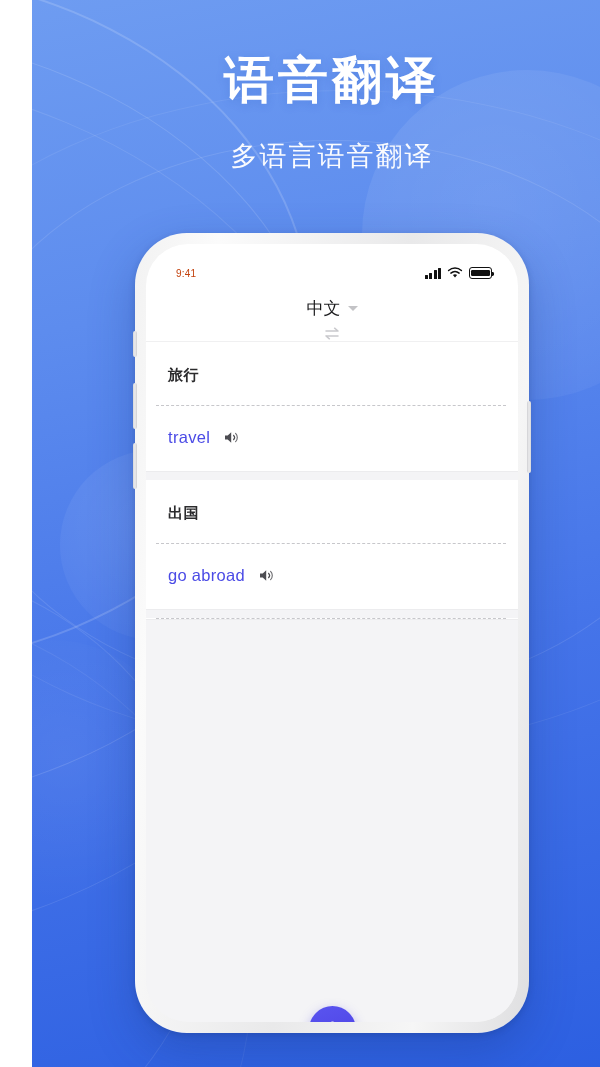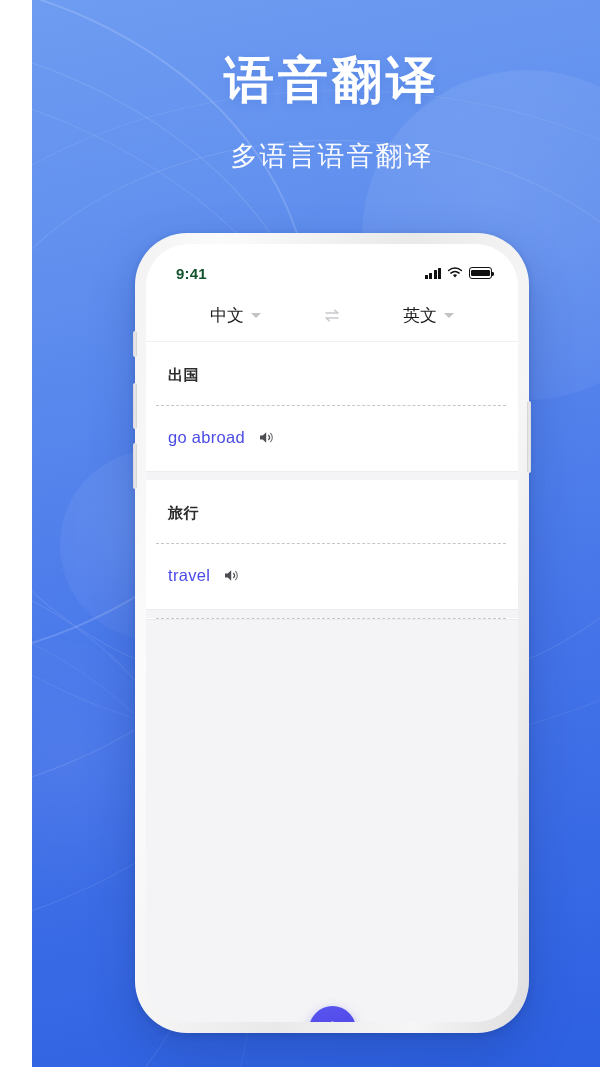--- a/index.html
+++ b/index.html
@@ -61,35 +61,35 @@
   .btn-volup  { left:-2px; top:150px; width:4px; height:46px; }
   .btn-voldn  { left:-2px; top:210px; width:4px; height:46px; }
   .btn-power  { right:-2px; top:168px; width:4px; height:72px;
                 background:linear-gradient(270deg,#d7d7d9,#ebebed,#cfcfd2); }
 
   
   .statusbar {
     height:46px; display:flex; align-items:center; justify-content:space-between;
     padding:12px 26px 0 30px; background:#fff;
   }
-  .clock { font-size:15px; font-weight:700; color:#14532d; letter-spacing:.2px; }
+  .clock { font-size:10px; font-weight:400; color:#c2410c; letter-spacing:.2px; }
   .status-icons { display:flex; align-items:center; gap:6px; }
   .sig { display:flex; align-items:flex-end; gap:1.5px; height:11px; }
   .sig i { display:block; width:3px; background:#111; border-radius:.5px; }
   .sig i:nth-child(1){ height:4px; } .sig i:nth-child(2){ height:6px; }
   .sig i:nth-child(3){ height:8.5px; } .sig i:nth-child(4){ height:11px; }
   .batt { width:23px; height:11.5px; border:1.3px solid #111; border-radius:3px; padding:1.3px; position:relative; }
   .batt::after { content:""; position:absolute; right:-3.4px; top:3.4px; width:2px; height:4.5px;
                  background:#111; border-radius:0 1.4px 1.4px 0; }
   .batt span { display:block; width:100%; height:100%; background:#111; border-radius:1.2px; }
 
   
   .langbar {
     height:52px; display:flex; align-items:center; background:#fff;
-    padding:0 26px; border-bottom:1px solid #f0f0f1;
+    padding:0 26px; border-bottom:1px solid #f0f0f1;flex-direction:column;
   }
   .lang {
     flex:1; display:flex; align-items:center; justify-content:center; gap:7px;
     font-size:17px; color:#1c1c1e; font-weight:500;
   }
   .caret { width:0; height:0; border-left:5px solid transparent; border-right:5px solid transparent;
            border-top:5.5px solid #c3c3c6; }
   .swap { width:66px; display:flex; align-items:center; justify-content:center; color:#c9c9cd; }
 
   
@@ -164,59 +164,55 @@
       <div class="langbar">
         <div class="lang">
           <span>中文</span>
           <span class="caret"></span>
         </div>
         <div class="swap">
           <svg width="19" height="15" viewBox="0 0 19 15">
             <path d="M3 5 H15 M15 5 L11.6 2.2 M3 10 H15 M3 10 L6.4 12.8" stroke="#c9c9cd" stroke-width="1.5" fill="none" stroke-linecap="round" stroke-linejoin="round"></path>
           </svg>
         </div>
-        <div class="lang">
-          <span>英文</span>
-          <span class="caret"></span>
-        </div>
       </div>
 
       <div class="content">
+
+        <div class="card">
+          <div class="card-src">旅行</div>
+          <div class="divider"></div>
+          <div class="card-dst">
+            <span class="dst-text">travel</span>
+            <span class="spk">
+              <svg width="17" height="15" viewBox="0 0 17 15">
+                <path d="M2 5.4 h2.7 L8.2 2.3 v10.4 L4.7 9.6 H2 Z" fill="#4d4d52"></path>
+                <path d="M10.6 5.3 a3.2 3.2 0 0 1 0 4.4" stroke="#4d4d52" stroke-width="1.2" fill="none" stroke-linecap="round"></path>
+                <path d="M12.6 3.4 a5.8 5.8 0 0 1 0 8.2" stroke="#4d4d52" stroke-width="1.1" fill="none" stroke-linecap="round" opacity=".85"></path>
+              </svg>
+            </span>
+          </div>
+        </div>
 
         <div class="card">
           <div class="card-src">出国</div>
           <div class="divider"></div>
           <div class="card-dst">
             <span class="dst-text">go abroad</span>
             <span class="spk">
               <svg width="17" height="15" viewBox="0 0 17 15">
                 <path d="M2 5.4 h2.7 L8.2 2.3 v10.4 L4.7 9.6 H2 Z" fill="#4d4d52"></path>
                 <path d="M10.6 5.3 a3.2 3.2 0 0 1 0 4.4" stroke="#4d4d52" stroke-width="1.2" fill="none" stroke-linecap="round"></path>
                 <path d="M12.6 3.4 a5.8 5.8 0 0 1 0 8.2" stroke="#4d4d52" stroke-width="1.1" fill="none" stroke-linecap="round" opacity=".85"></path>
               </svg>
             </span>
           </div>
         </div>
 
         <div class="card">
-          <div class="card-src">旅行</div>
-          <div class="divider"></div>
-          <div class="card-dst">
-            <span class="dst-text">travel</span>
-            <span class="spk">
-              <svg width="17" height="15" viewBox="0 0 17 15">
-                <path d="M2 5.4 h2.7 L8.2 2.3 v10.4 L4.7 9.6 H2 Z" fill="#4d4d52"></path>
-                <path d="M10.6 5.3 a3.2 3.2 0 0 1 0 4.4" stroke="#4d4d52" stroke-width="1.2" fill="none" stroke-linecap="round"></path>
-                <path d="M12.6 3.4 a5.8 5.8 0 0 1 0 8.2" stroke="#4d4d52" stroke-width="1.1" fill="none" stroke-linecap="round" opacity=".85"></path>
-              </svg>
-            </span>
-          </div>
-        </div>
-
-        <div class="card">
           <div class="divider"></div>
         </div>
 
       </div>
 
       <div class="micwrap">
         <div class="mic">
           <svg width="19" height="21" viewBox="0 0 19 21">
             <rect x="6.9" y="2.4" width="5.2" height="9.6" rx="2.6" fill="#ffffff"></rect>
             <path d="M4.3 10.1 a5.2 5.2 0 0 0 10.4 0" stroke="#ffffff" stroke-width="1.5" fill="none" stroke-linecap="round"></path>

